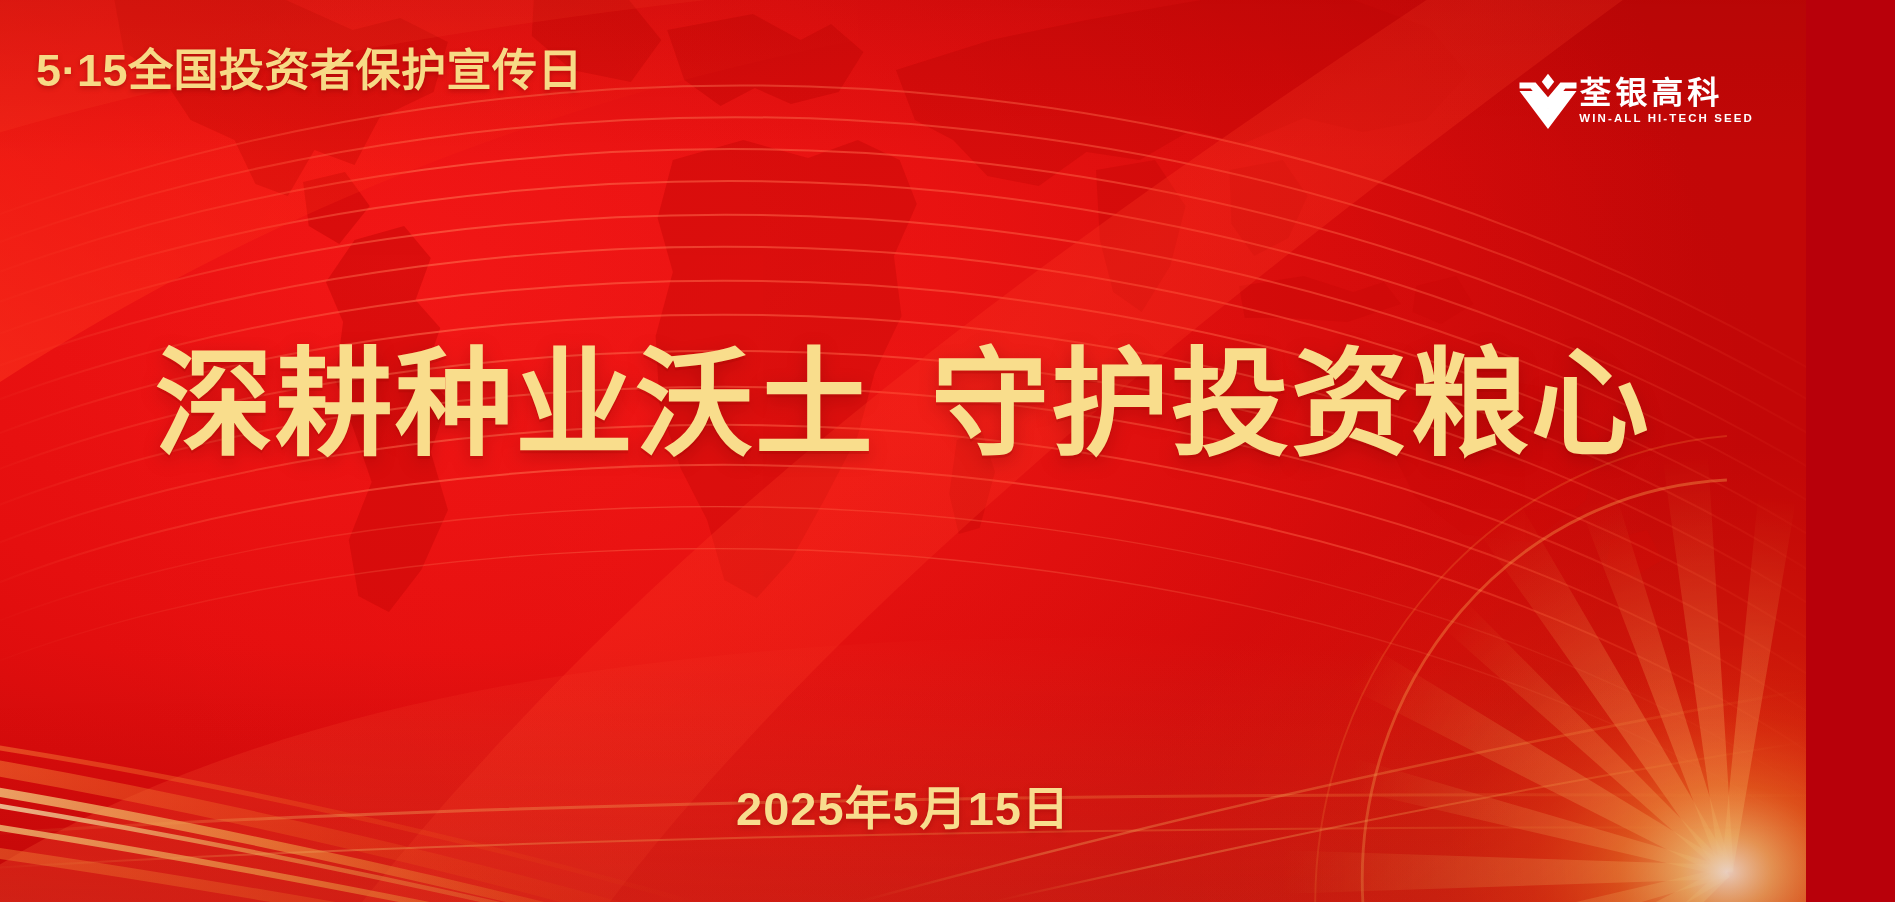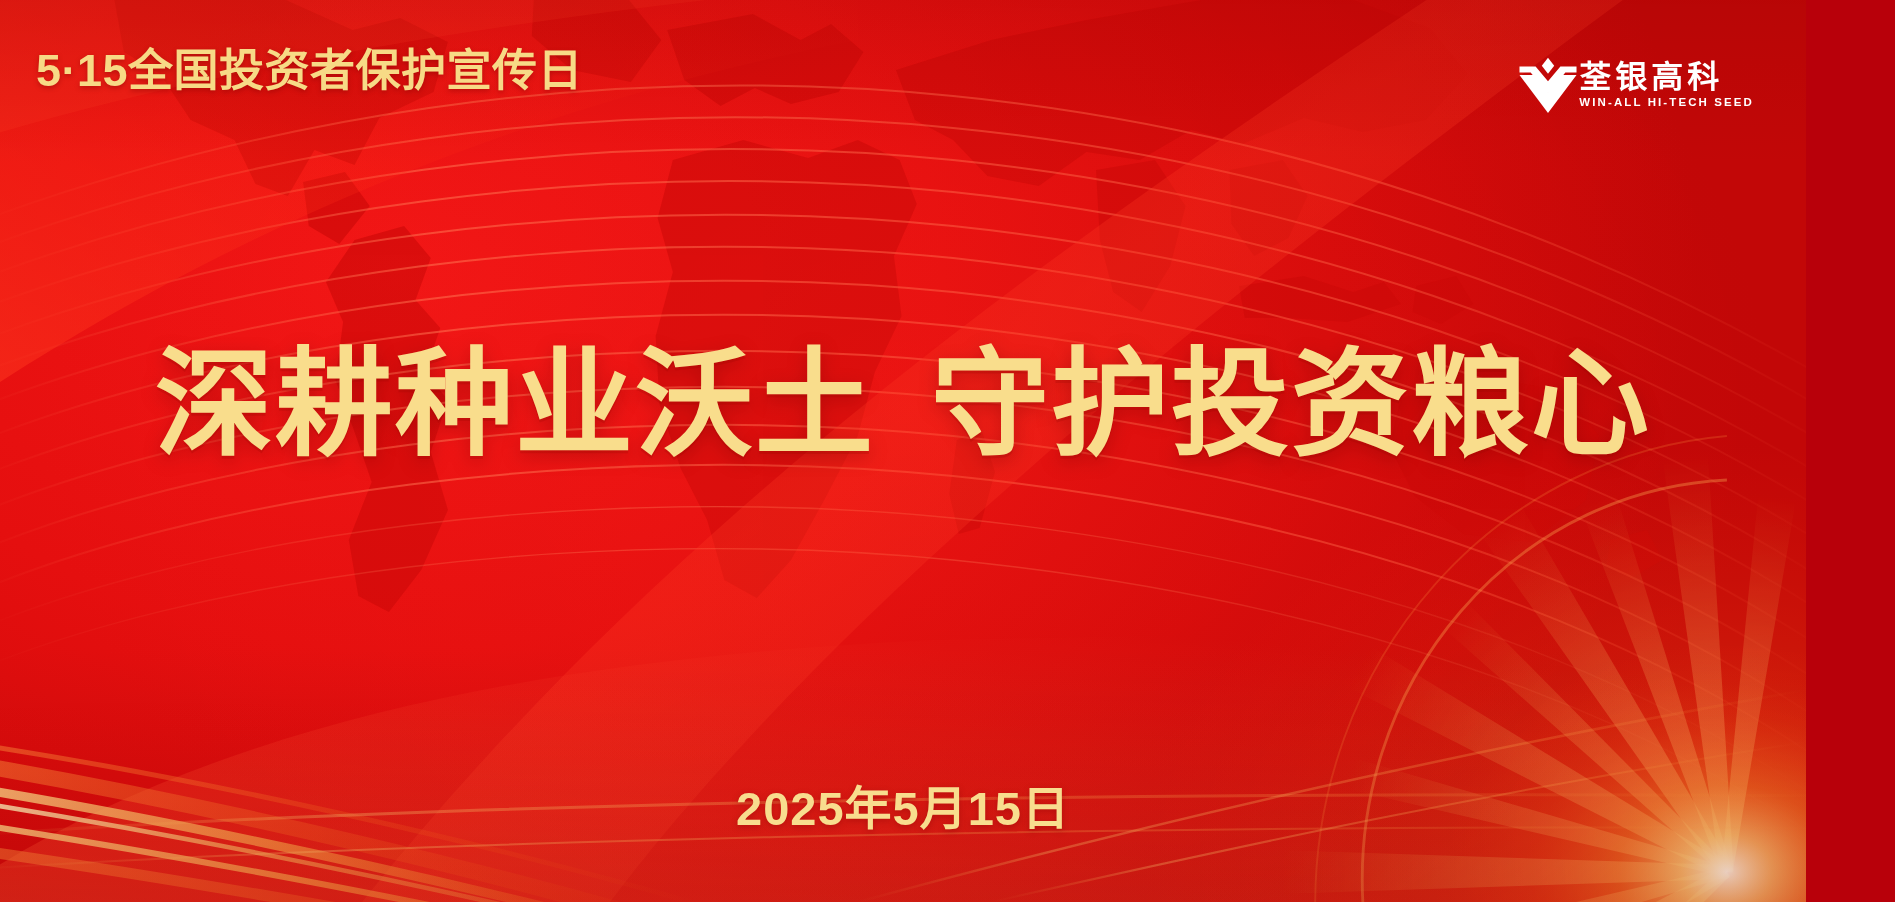--- a/index.html
+++ b/index.html
@@ -73,21 +73,21 @@
     line-height: 1;
     white-space: nowrap;
     text-shadow: 0 2px 5px rgba(120,0,0,0.40);
   }
 
   
   .logo {
     display: flex;
     align-items: center;
     gap: 0;
-    margin-top: 6px;
+    margin-top: 22px;
   }
   .logo-mark {
     width: 62px;
     height: 62px;
     flex: 0 0 auto;
   }
   .logo-mark svg { display: block; width: 100%; height: 100%; }
   .logo-words {
     display: flex;
     flex-direction: column;

